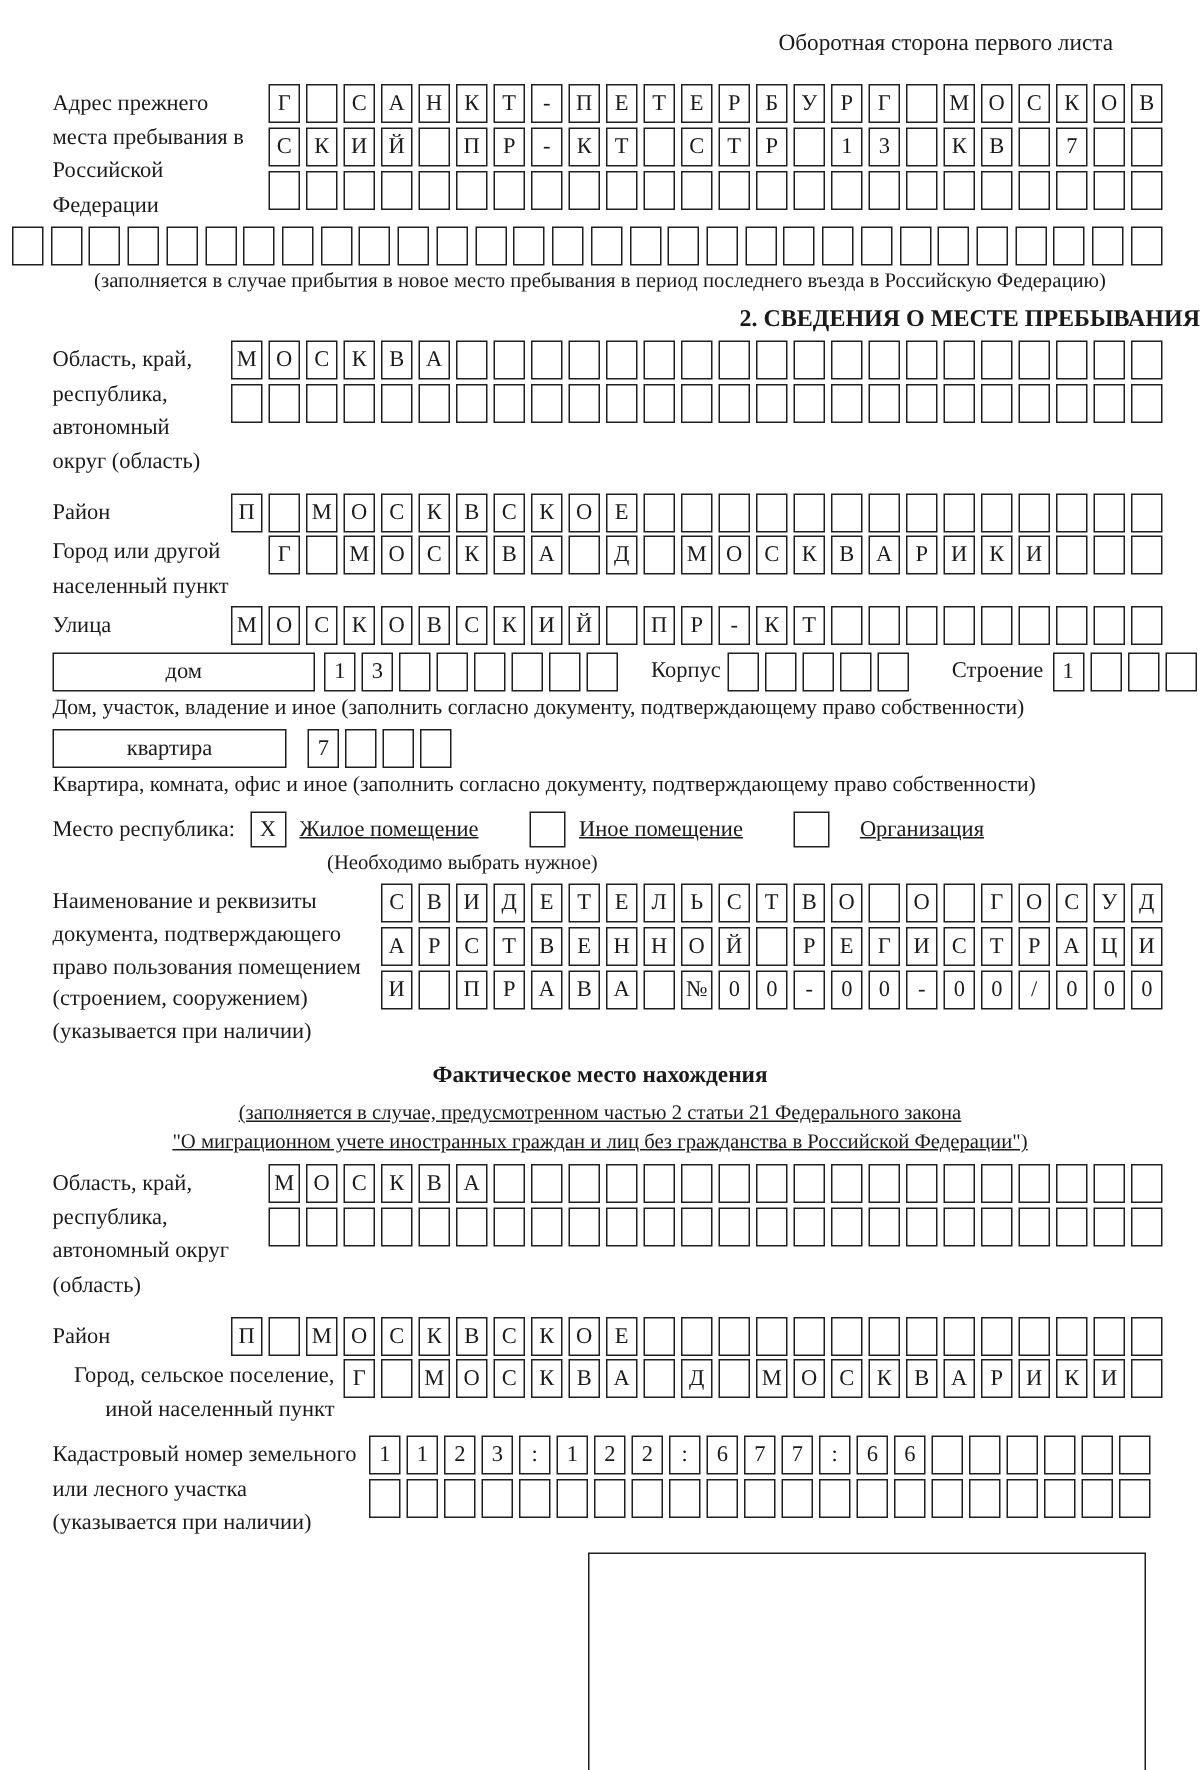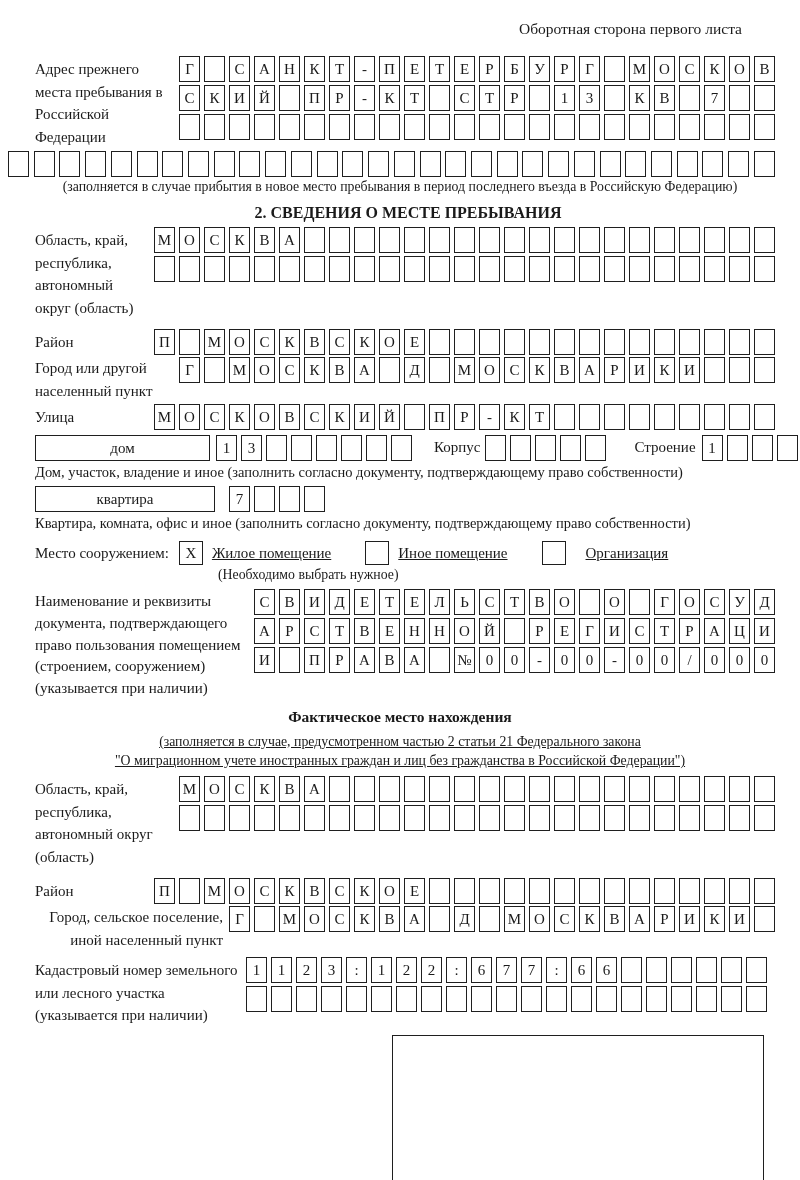--- a/index.html
+++ b/index.html
@@ -15,32 +15,32 @@
   .flabel{ flex:1 1 auto; font-size:15px; line-height:1.5; padding-top:2px; padding-right:6px; }
   .boxcol{ display:flex; flex-direction:column; gap:3px; flex:0 0 auto; }
   .cellrow{ display:flex; gap:4px; justify-content:flex-end; }
   .cell{
     width:21px;height:26px;box-sizing:border-box;flex:0 0 auto;
     border:1.5px solid #1f1f1f;display:flex;align-items:center;justify-content:center;
     font-size:15px;line-height:1;background:#fff;
   }
   .fullrow{ display:flex; justify-content:space-between; margin:3px 25px 2px 8px; }
   .footnote{ text-align:center; font-size:13.8px; margin-top:2px; }
-  .sec-title{ text-align:center; font-weight:bold; font-size:16px; margin:9px 0 5px 16px; }
+  .sec-title{ text-align:right; font-weight:bold; font-size:16px; margin:9px 0 5px 16px; }
   .mt10{ margin-top:10px; }
   .mt6{ margin-top:6px; }
 
   
   .inline-line{ display:flex; align-items:flex-start; margin:5px 25px 2px 35px; }
   .wide-box{
     box-sizing:border-box;border:1.5px solid #1f1f1f;height:26px;
     display:flex;align-items:center;justify-content:center;font-size:15px;background:#fff;flex:0 0 auto;
   }
   .house-box{ width:175px; margin-right:6px; }
-  .apt-box{ width:180px; margin-right:14px; }
+  .apt-box{ width:156px; margin-right:14px; }
   .inline-label{ font-size:15px; padding-top:4px; flex:0 0 auto; }
   .caption{ font-size:14.5px; margin:3px 25px 2px 35px; }
 
   
   .stay-line{ display:flex; align-items:center; margin:9px 25px 0 35px; }
   .cbox{
     width:24px;height:24px;box-sizing:border-box;border:1.5px solid #1f1f1f;
     display:flex;align-items:center;justify-content:center;font-size:15px;background:#fff;flex:0 0 auto;
   }
   .stay-label{ font-size:15px; margin-right:10px; }
@@ -375,21 +375,21 @@
     <div class="cellrow">
         <div class="cell">7</div>
         <div class="cell"></div>
         <div class="cell"></div>
         <div class="cell"></div>
       </div>
   </div>
   <div class="caption">Квартира, комната, офис и иное (заполнить согласно документу, подтверждающему право собственности)</div>
 
   <div class="stay-line">
-    <span class="stay-label">Место сооружением:</span>
+    <span class="stay-label">Место республика:</span>
     <span class="cbox">X</span>
     <span class="cb-label">Жилое помещение</span>
     <span class="cbox gap3"></span>
     <span class="cb-label">Иное помещение</span>
     <span class="cbox gap3"></span>
     <span class="cb-label" style="margin-left:20px;">Организация</span>
   </div>
   <div class="hint">(Необходимо выбрать нужное)</div>
 
   <div class="field mt6">

